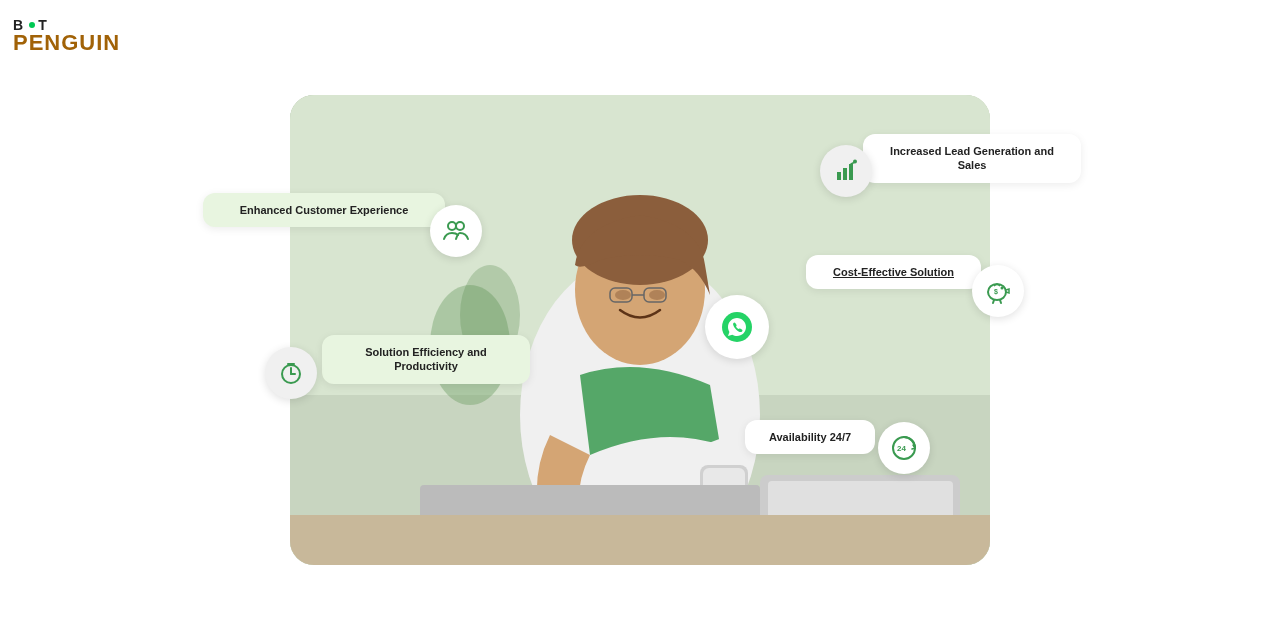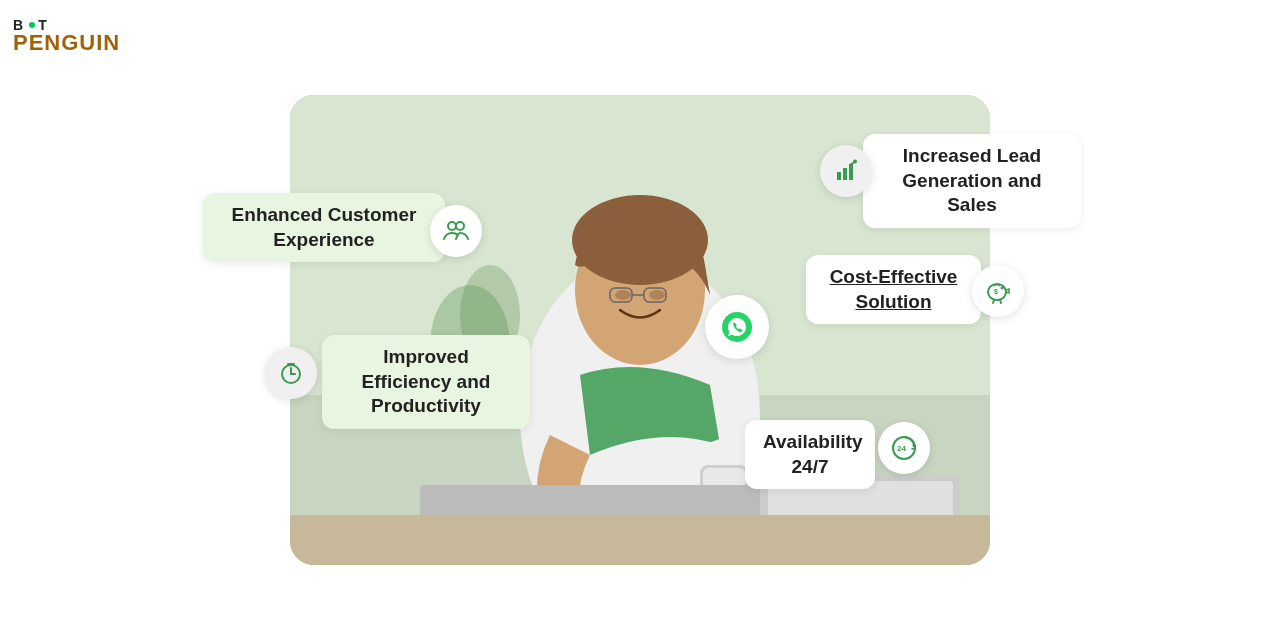--- a/index.html
+++ b/index.html
@@ -71,21 +71,21 @@
       align-items: center;
       justify-content: center;
     }
 
     
     .label-card {
       position: absolute;
       background: #e8f5e0;
       border-radius: 12px;
       padding: 10px 18px;
-      font-size: 19px;
+      font-size: 11px;
       font-weight: 700;
       color: #222;
       text-align: center;
       line-height: 1.3;
       white-space: nowrap;
       box-shadow: 0 2px 8px rgba(0,0,0,0.08);
     }
 
     .label-card.white {
       background: #ffffff;
@@ -280,21 +280,21 @@
     <ellipse cx="13" cy="15" rx="9" ry="8" fill="none" stroke="#3a9a50" stroke-width="2"></ellipse>
     <circle cx="18" cy="11" r="1.5" fill="#3a9a50"></circle>
     <path d="M22 13 L25 12 L25 16 L22 15" stroke="#3a9a50" stroke-width="1.5" fill="none"></path>
     <path d="M10 23 L9 26 M16 23 L17 26" stroke="#3a9a50" stroke-width="2" stroke-linecap="round"></path>
     <path d="M10 9 Q13 6 16 9" stroke="#3a9a50" stroke-width="1.5" fill="none"></path>
     <text x="10" y="17" font-size="7" fill="#3a9a50" font-weight="bold">$</text>
   </svg>
 </div>
 
 <div class="label-card card-efficiency">
-  <span>Improved Efficiency and Productivity</span>
+  <span>Solution Efficiency and Productivity</span>
 </div>
 <div class="icon-circle gray-bg icon-efficiency">
   <svg width="26" height="26" viewBox="0 0 26 26">
     <circle cx="13" cy="14" r="9" fill="none" stroke="#3a9a50" stroke-width="2"></circle>
     <path d="M13 14 L13 8" stroke="#3a9a50" stroke-width="2" stroke-linecap="round"></path>
     <path d="M13 14 L17 14" stroke="#3a9a50" stroke-width="2" stroke-linecap="round"></path>
     <path d="M10 4 L16 4" stroke="#3a9a50" stroke-width="2" stroke-linecap="round"></path>
     <path d="M13 4 L13 6" stroke="#3a9a50" stroke-width="2"></path>
   </svg>
 </div>

